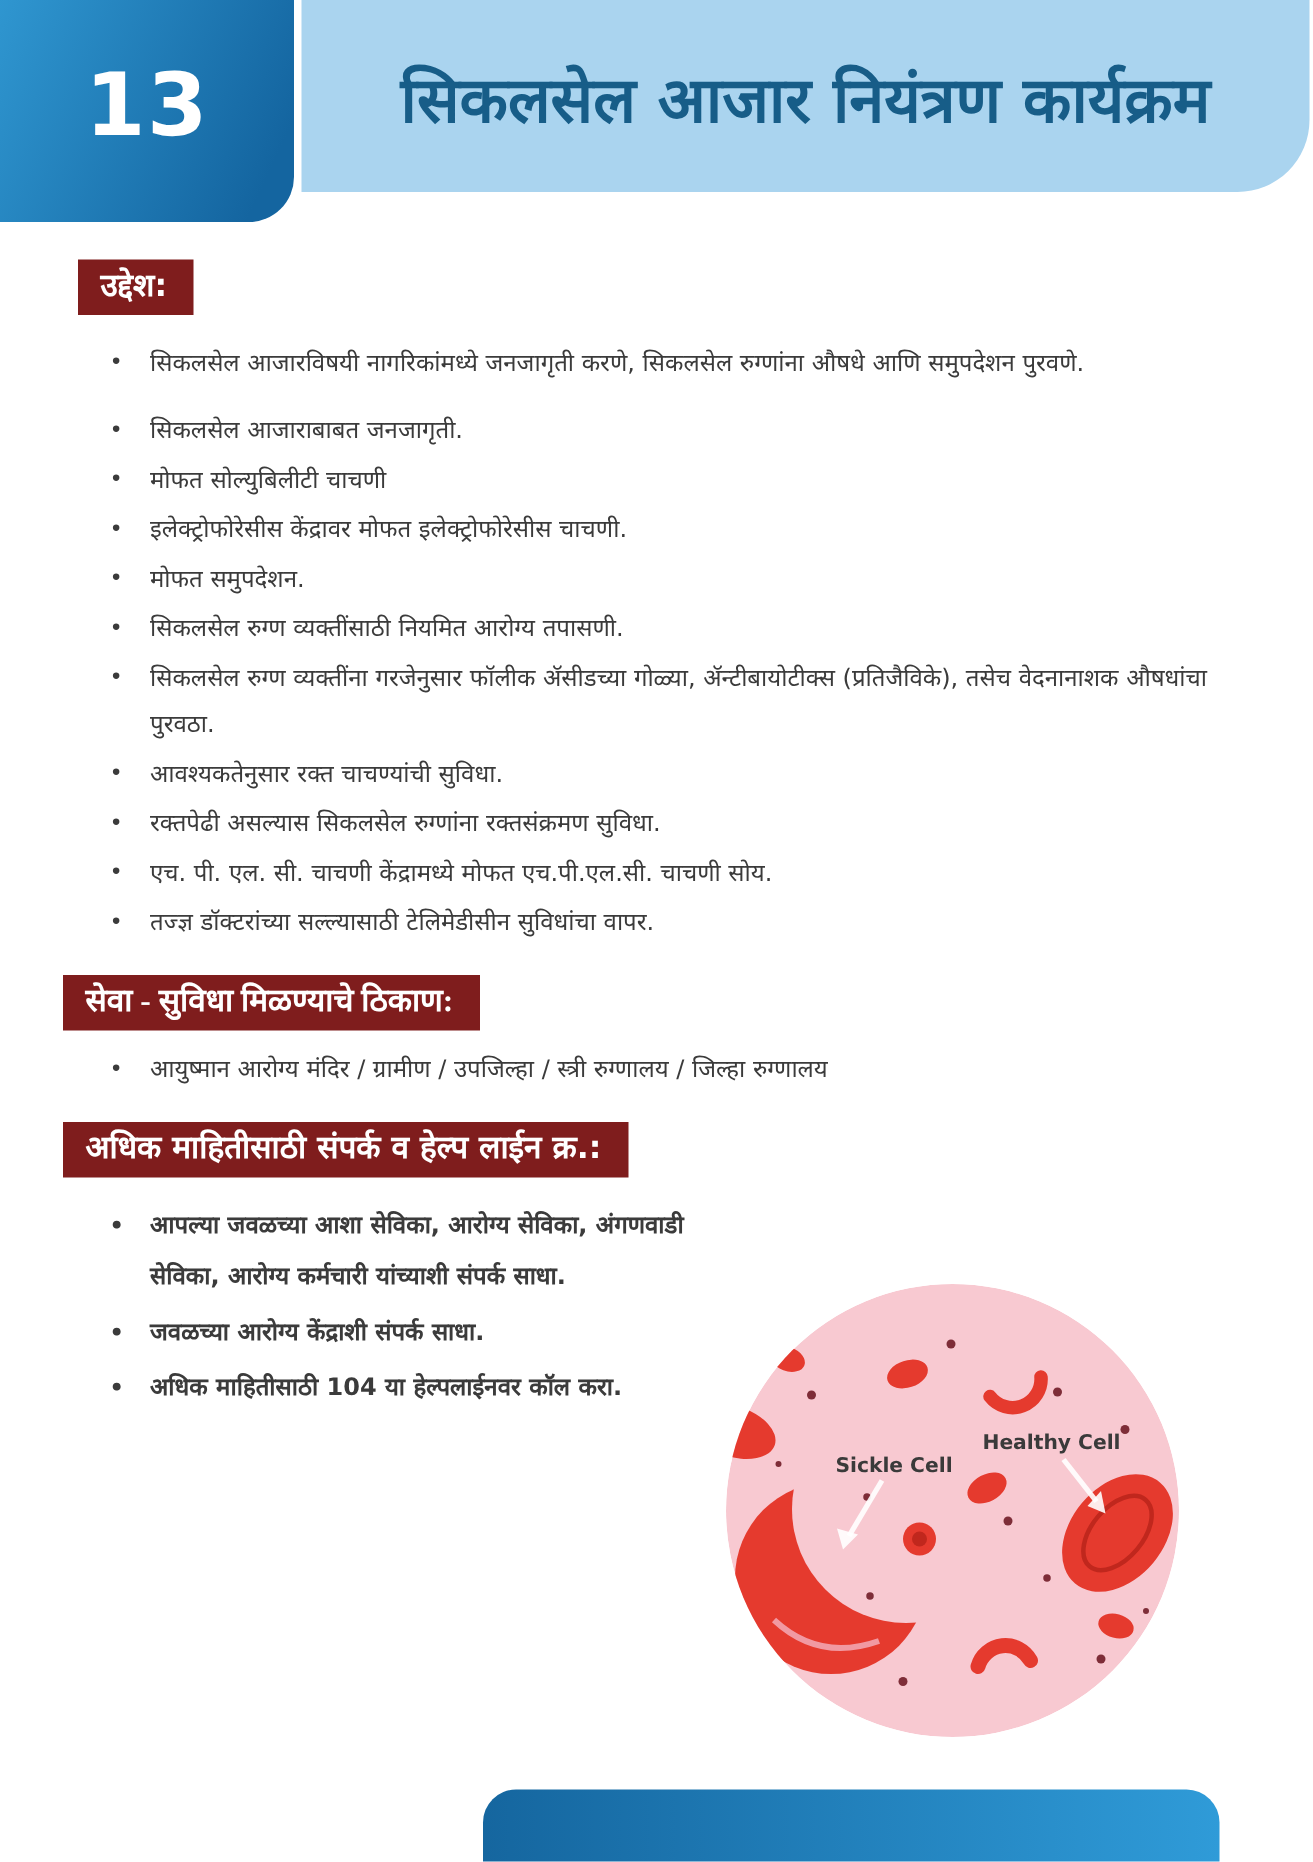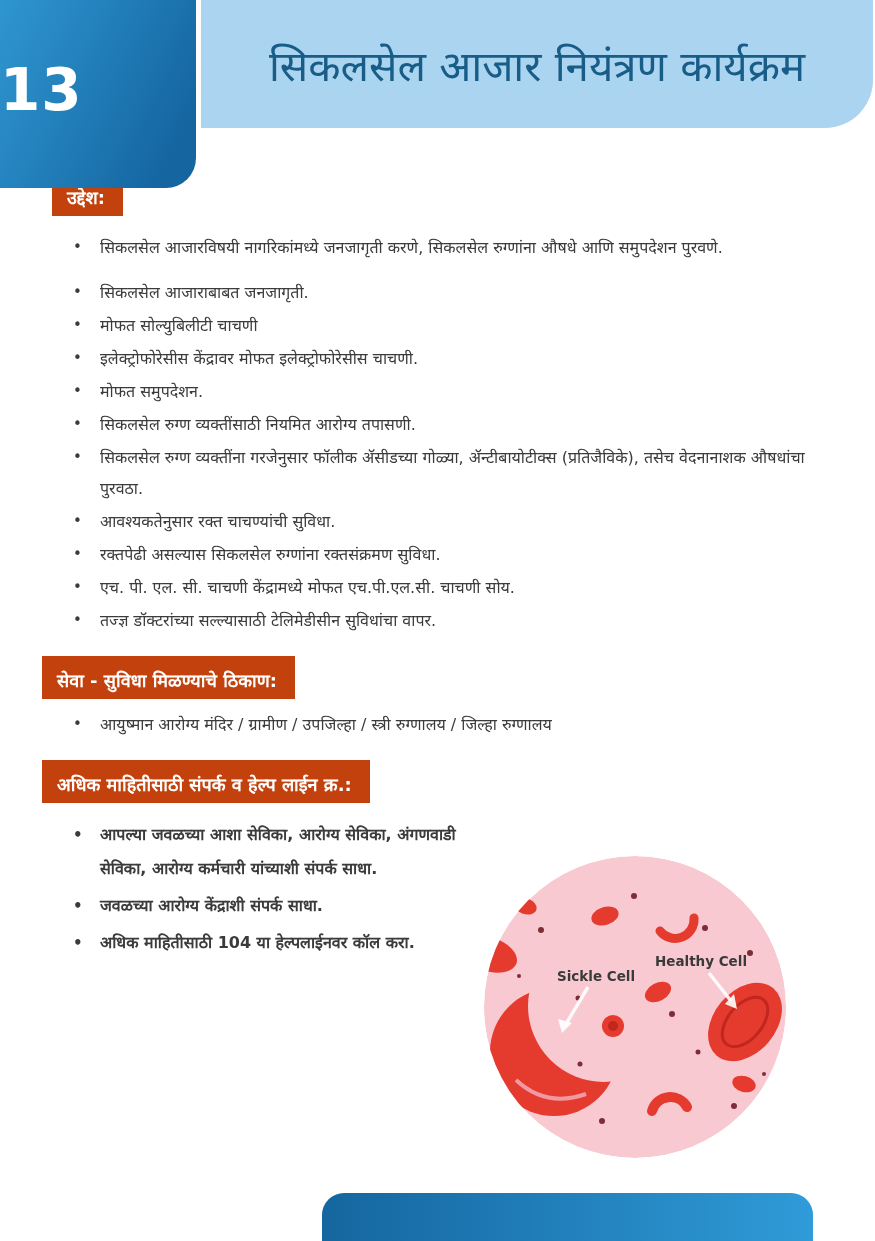--- a/index.html
+++ b/index.html
@@ -4,42 +4,42 @@
 <style>
   html,body{margin:0;padding:0;}
   body{
     width:875px;height:1241px;position:relative;overflow:hidden;
     background:#ffffff;
     font-family:"DejaVu Sans","Liberation Sans",sans-serif;
   }
   
   .header{position:relative;height:148px;}
   .num-box{
-    position:absolute;left:0;top:0;width:196px;height:188px;
+    position:absolute;left:0;top:0;width:196px;height:148px;
     background:linear-gradient(115deg,#2f96d0 0%,#1465a0 88%);
     border-radius:0 0 30px 0;
-    display:flex;align-items:center;justify-content:flex-start;
+    display:flex;align-items:center;justify-content:center;
   }
   .num{color:#ffffff;font-size:58px;font-weight:bold;letter-spacing:1px;margin-top:-8px;}
   .title-bar{
     position:absolute;left:201px;top:0;right:2px;height:128px;
     background:#aad4ef;border-radius:0 0 48px 0;
     display:flex;align-items:center;justify-content:center;
   }
-  .title{color:#175d88;font-size:42px;font-weight:normal;white-space:nowrap;}
+  .title{color:#175d88;font-size:42px;font-weight:bold;white-space:nowrap;}
   
   .bar{
     display:block;width:max-content;
-    background:#c2410c;color:#ffffff;
-    font-size:18px;font-weight:bold;
-    padding:12px 18px 7px 15px;
+    background:#7f1d1d;color:#ffffff;
+    font-size:21px;font-weight:bold;
+    padding:2px 18px 7px 15px;
   }
   .s1 .bar{margin:25px 0 0 52px;}
   .s2 .bar{margin:27px 0 0 42px;}
-  .s3 .bar{margin:20px 0 0 42px;}
+  .s3 .bar{margin:20px 0 0 42px;font-family:Liberation Serif, serif;}
   .s4 .bar{margin:20px 0 0 42px;}
   
   ul.bullets{list-style:none;margin:0;padding:0;color:#3b3b3b;}
   ul.bullets li{
     position:relative;padding-left:28px;
     font-size:16px;line-height:31px;margin-bottom:2px;
   }
   ul.bullets li::before{
     content:"•";position:absolute;left:1px;top:0;
     font-size:15px;line-height:31px;color:#3b3b3b;

